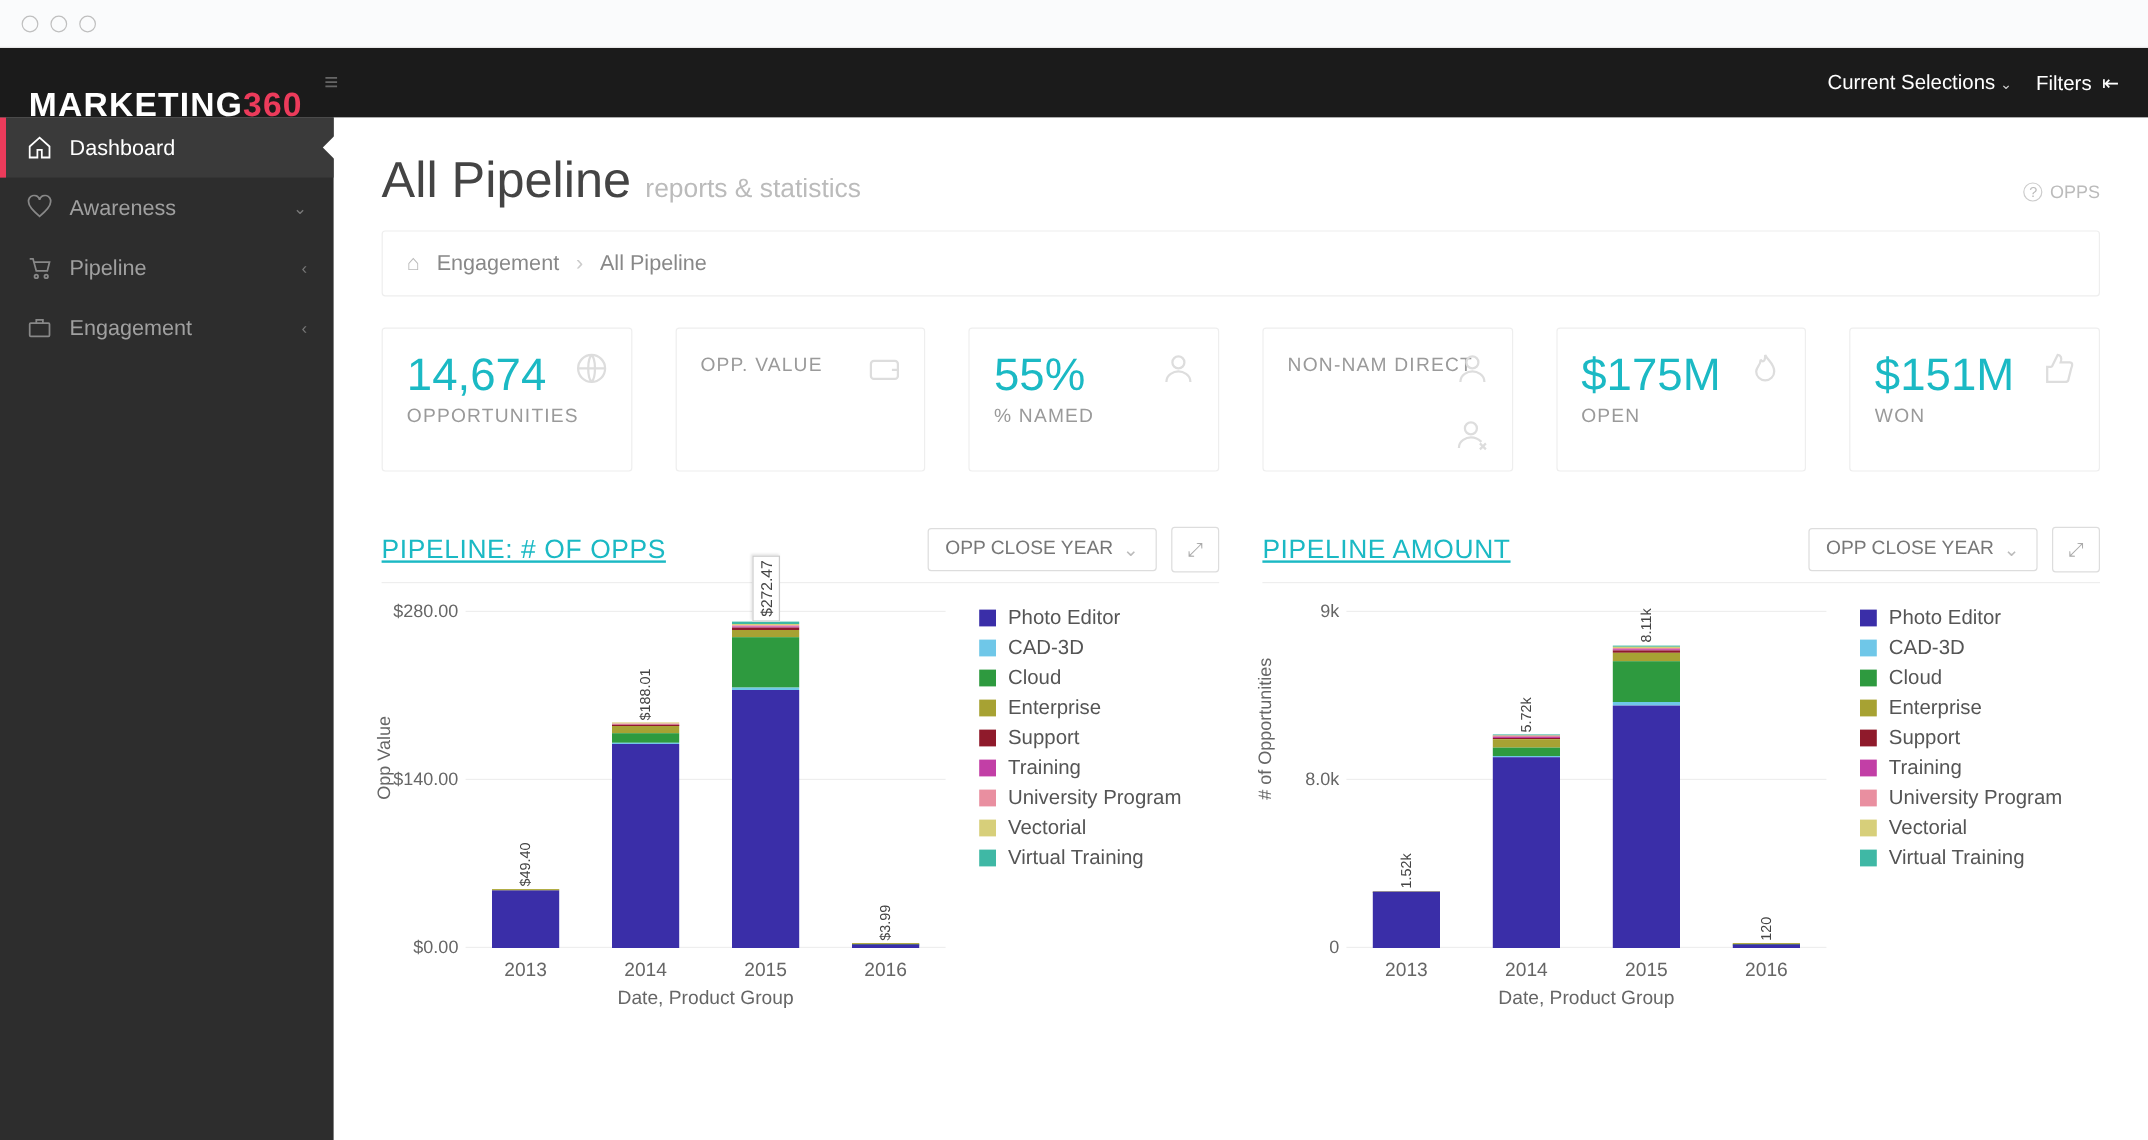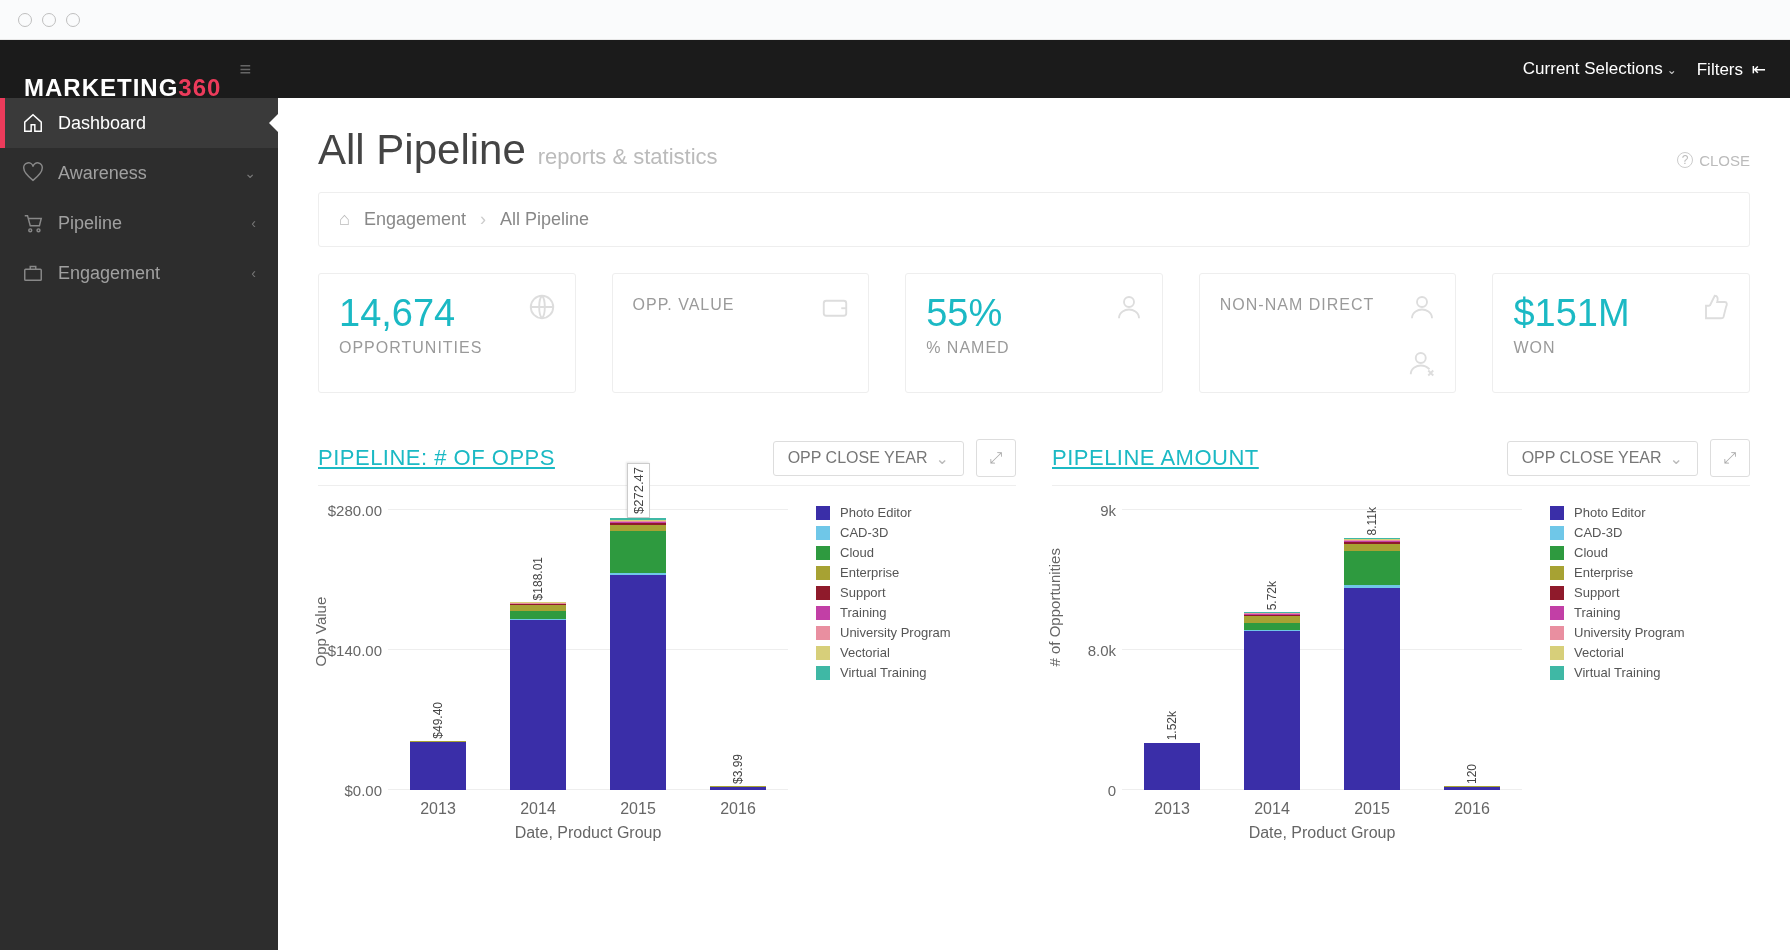--- a/index.html
+++ b/index.html
@@ -1,20 +1,20 @@
 <!DOCTYPE html>
 <html><head>
 <meta charset="utf-8">
 <style>
 * { box-sizing: border-box; margin: 0; padding: 0; }
 html, body { width: 1790px; height: 950px; font-family: -apple-system, "Helvetica Neue", Arial, sans-serif; background:#fff; color:#333; overflow:hidden; }
 .chrome { width:100%; height:40px; background:#fafbfc; border-bottom:1px solid #e7e7e7; display:flex; align-items:center; padding:0 18px; gap:10px; }
 .chrome .dot { width:14px; height:14px; border-radius:50%; border:1px solid #bfbfbf; }
 .topbar { height:58px; background:#1b1b1b; display:flex; align-items:center; padding:0 24px; color:#fff; }
-.brand { font-weight:700; letter-spacing:1px; font-size:24px;margin-top:38px; }
+.brand { font-weight:700; letter-spacing:1px; font-size:28px;margin-top:38px; }
 .brand .m1{color:#fff;} .brand .m2{color:#ec3b5b;}
 .ham { margin-left:18px; color:#666; letter-spacing:0; font-size:20px; line-height:14px;}
 .top-right { margin-left:auto; display:flex; gap:20px; color:#fff; font-size:17px; align-items:center;}
 .top-right .chev { font-size:12px; margin-left:4px; color:#ccc;}
 .body { display:flex; height:calc(950px - 40px - 58px); }
 .sidebar { width:278px; background:#2d2d2d; color:#a0a0a0; position:relative;}
 .nav-item { display:flex; align-items:center; gap:14px; padding:14px 22px; font-size:18px; position:relative;}
 .nav-item.active { background:#3a3a3a; color:#fff; border-left:5px solid #ec3b5b; padding-left:17px;}
 .nav-item.active::after{ content:""; position:absolute; right:-1px; top:50%; transform:translateY(-50%); border-width:10px 10px 10px 0; border-style:solid; border-color:transparent #fff transparent transparent;}
 .nav-item .chev { margin-left:auto; color:#777; font-size:14px;}
@@ -34,21 +34,21 @@
 .kpi .ico { position:absolute; right:18px; top:18px; color:#ddd; }
 .charts { display:flex; gap:36px; margin-top:46px;}
 .chart-card { flex:1; }
 .chart-head { display:flex; align-items:center; gap:12px; padding-bottom:8px; border-bottom:1px solid #eee;}
 .chart-head h3 { color:#1bb9c4; font-size:22px; font-weight:500; letter-spacing:0.5px;text-decoration:underline;}
 .chart-head .spacer{margin-left:auto;}
 .dd { border:1px solid #ddd; border-radius:3px; padding:7px 14px; color:#777; font-size:16px; display:inline-flex; align-items:center; gap:8px; background:#fff;}
 .sqbtn { border:1px solid #ddd; border-radius:3px; width:40px; height:38px; display:inline-flex; align-items:center; justify-content:center; color:#aaa;}
 .chart-body { display:flex; gap:18px; padding-top:14px;}
 .plot { position:relative; flex:1; height:350px;}
-.legend { width:200px; font-size:13px; color:#555;}
+.legend { width:200px; font-size:17px; color:#555;}
 .legend .row { display:flex; align-items:center; gap:10px; margin:5px 0;}
 .legend .sw { width:14px; height:14px;}
 .axis-y-lbl { position:absolute; left:-6px; top:50%; transform:translateY(-50%) rotate(-90deg); transform-origin:left top; font-size:15px; color:#666; white-space:nowrap;}
 .plot-area { position:absolute; left:70px; right:10px; top:10px; bottom:60px;}
 .grid-line { position:absolute; left:0; right:0; border-top:1px solid #eee;}
 .y-tick { position:absolute; left:-62px; transform:translateY(-50%); font-size:15px; color:#666; width:56px; text-align:right;}
 .bars { position:absolute; left:0; right:0; top:0; bottom:0; display:flex; align-items:flex-end; justify-content:space-around;}
 .bar-col { display:flex; flex-direction:column; align-items:center;}
 .bar { width:56px; display:flex; flex-direction:column-reverse;}
 .seg { width:100%;}
@@ -117,21 +117,21 @@
       <span class="chev">‹</span>
     </div>
   </div>
 
   <div class="main">
     <div class="page-title">
       <h1>All Pipeline</h1>
       <span class="sub">reports &amp; statistics</span>
       <div class="help">
         <span style="border:1.5px solid #ccc;border-radius:50%;width:16px;height:16px;display:inline-flex;align-items:center;justify-content:center;font-size:12px;">?</span>
-        <span>CLOSE</span>
+        <span>OPPS</span>
       </div>
     </div>
 
     <div class="crumbbar">
       <span style="color:#bbb">⌂</span>
       <span>Engagement</span>
       <span class="sep">›</span>
       <span>All Pipeline</span>
     </div>
 
@@ -166,20 +166,28 @@
       <div class="lbl">NON-NAM DIRECT</div>
       <div class="ico"><svg width="30" height="30" viewBox="0 0 24 24" fill="none" stroke="#ddd" stroke-width="1.5">
               <circle cx="12" cy="8" r="4"></circle>
               <path d="M4 21 C4 16 9 14 12 14 C15 14 20 16 20 21"></path>
             </svg></div>
       <div style="position:absolute;right:18px;bottom:10px"><svg width="30" height="30" viewBox="0 0 24 24" fill="none" stroke="#ddd" stroke-width="1.5">
               <circle cx="11" cy="8" r="4"></circle>
               <path d="M3 21 C3 16 8 14 11 14 C13 14 16 15 18 17"></path>
               <path d="M17 18 L21 22 M21 18 L17 22"></path>
             </svg></div>
+    </div>
+        <div class="kpi">
+      <div class="val">$175M</div>
+      <div class="lbl">OPEN</div>
+      <div class="ico"><svg width="30" height="30" viewBox="0 0 24 24" fill="none" stroke="#ddd" stroke-width="1.5">
+              <path d="M12 3 C14 7 18 9 18 14 A6 6 0 0 1 6 14 C6 11 9 10 9 6 C10 8 12 8 12 3 Z"></path>
+            </svg></div>
+
     </div>
         <div class="kpi">
       <div class="val">$151M</div>
       <div class="lbl">WON</div>
       <div class="ico"><svg width="30" height="30" viewBox="0 0 24 24" fill="none" stroke="#ddd" stroke-width="1.5">
               <path d="M7 21 H4 V11 H7 M7 11 L11 3 C13 3 14 5 13 8 H19 C21 8 21 10 20 12 L18 20 C17.7 21 17 21 16 21 H7"></path>
             </svg></div>
 
     </div>
       </div>

